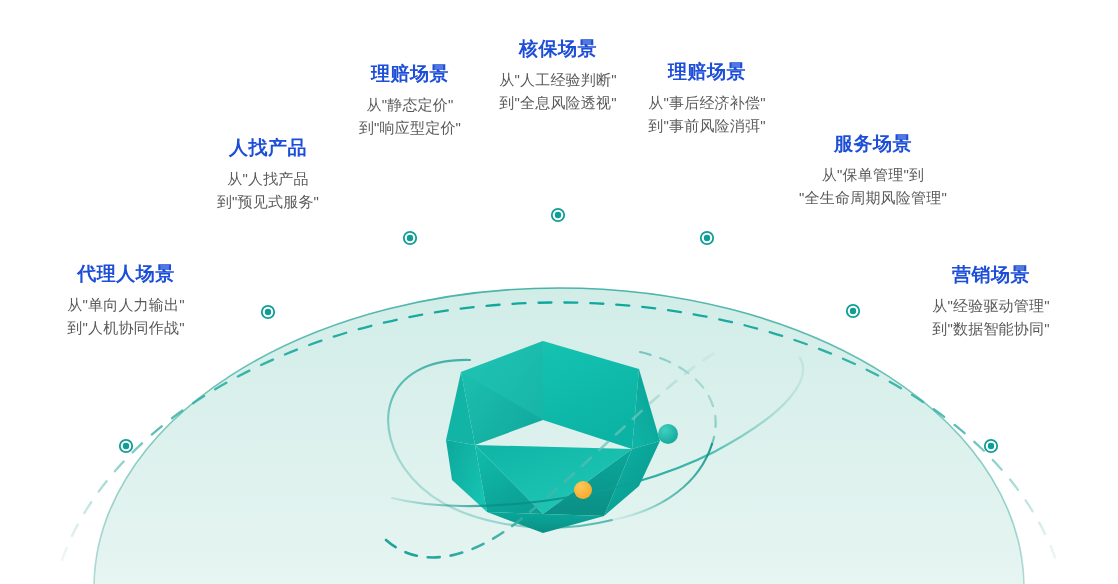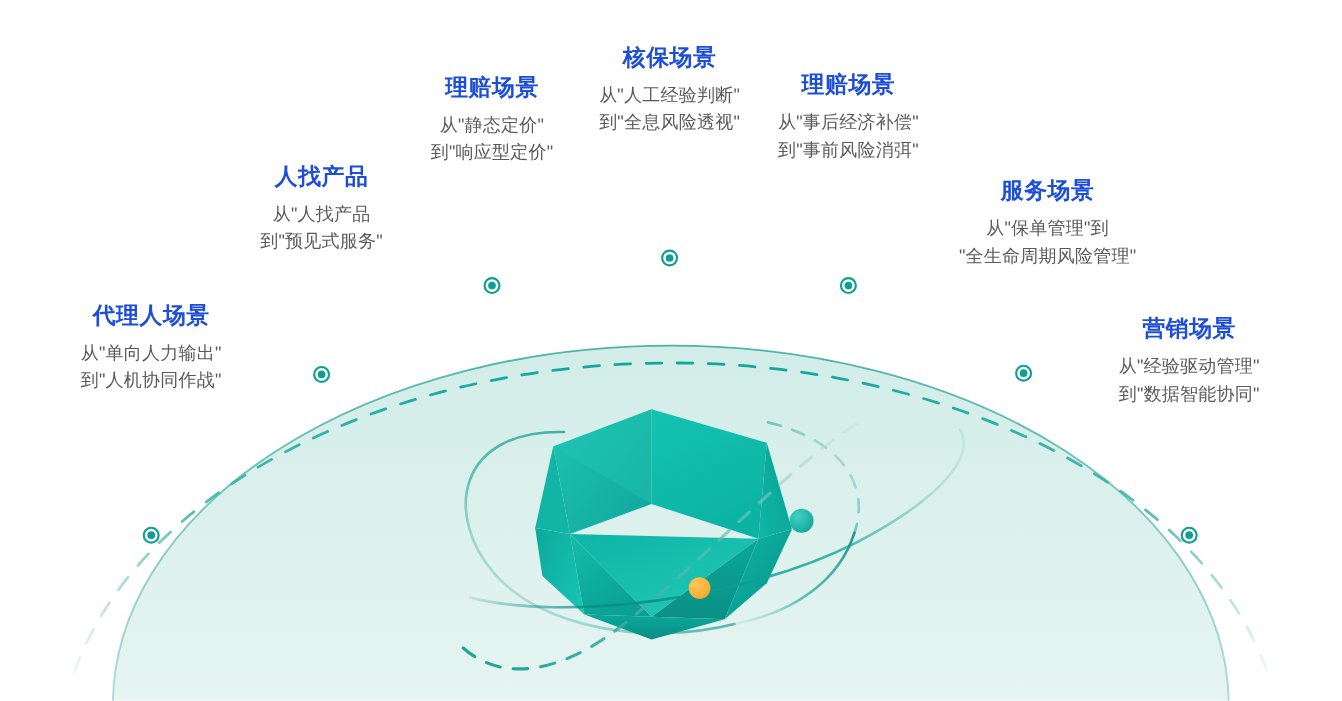--- a/index.html
+++ b/index.html
@@ -224,21 +224,21 @@
         <g>
           <circle cx="991" cy="446" r="7.5" fill="#ffffff"></circle>
           <circle cx="991" cy="446" r="6.2" fill="none" stroke="#0f9e95" stroke-width="1.8"></circle>
           <circle cx="991" cy="446" r="4.4" fill="#ffffff"></circle>
           <circle cx="991" cy="446" r="3.2" fill="#0f9e95"></circle>
         </g>
       </g>
   </svg>
 
   <div id="labels">
-      <div class="label" style="left: 126px; top: 252px;">
+      <div class="label" style="left: 126px; top: 262px;">
         <div class="title">代理人场景</div>
         <div class="line">从"单向人力输出"</div>
         <div class="line">到"人机协同作战"</div>
       </div>
       <div class="label" style="left: 268px; top: 136px;">
         <div class="title">人找产品</div>
         <div class="line">从"人找产品</div>
         <div class="line">到"预见式服务"</div>
       </div>
       <div class="label" style="left: 410px; top: 62px;">
@@ -249,21 +249,21 @@
       <div class="label" style="left: 558px; top: 37px;">
         <div class="title">核保场景</div>
         <div class="line">从"人工经验判断"</div>
         <div class="line">到"全息风险透视"</div>
       </div>
       <div class="label" style="left: 707px; top: 60px;">
         <div class="title">理赔场景</div>
         <div class="line">从"事后经济补偿"</div>
         <div class="line">到"事前风险消弭"</div>
       </div>
-      <div class="label" style="left: 873px; top: 148px; text-align: center;">
+      <div class="label" style="left: 873px; top: 132px; text-align: center;">
         <div class="title">服务场景</div>
         <div class="line">从"保单管理"到</div>
         <div class="line">"全生命周期风险管理"</div>
       </div>
       <div class="label" style="left: 991px; top: 263px;">
         <div class="title">营销场景</div>
         <div class="line">从"经验驱动管理"</div>
         <div class="line">到"数据智能协同"</div>
       </div>
     </div>

